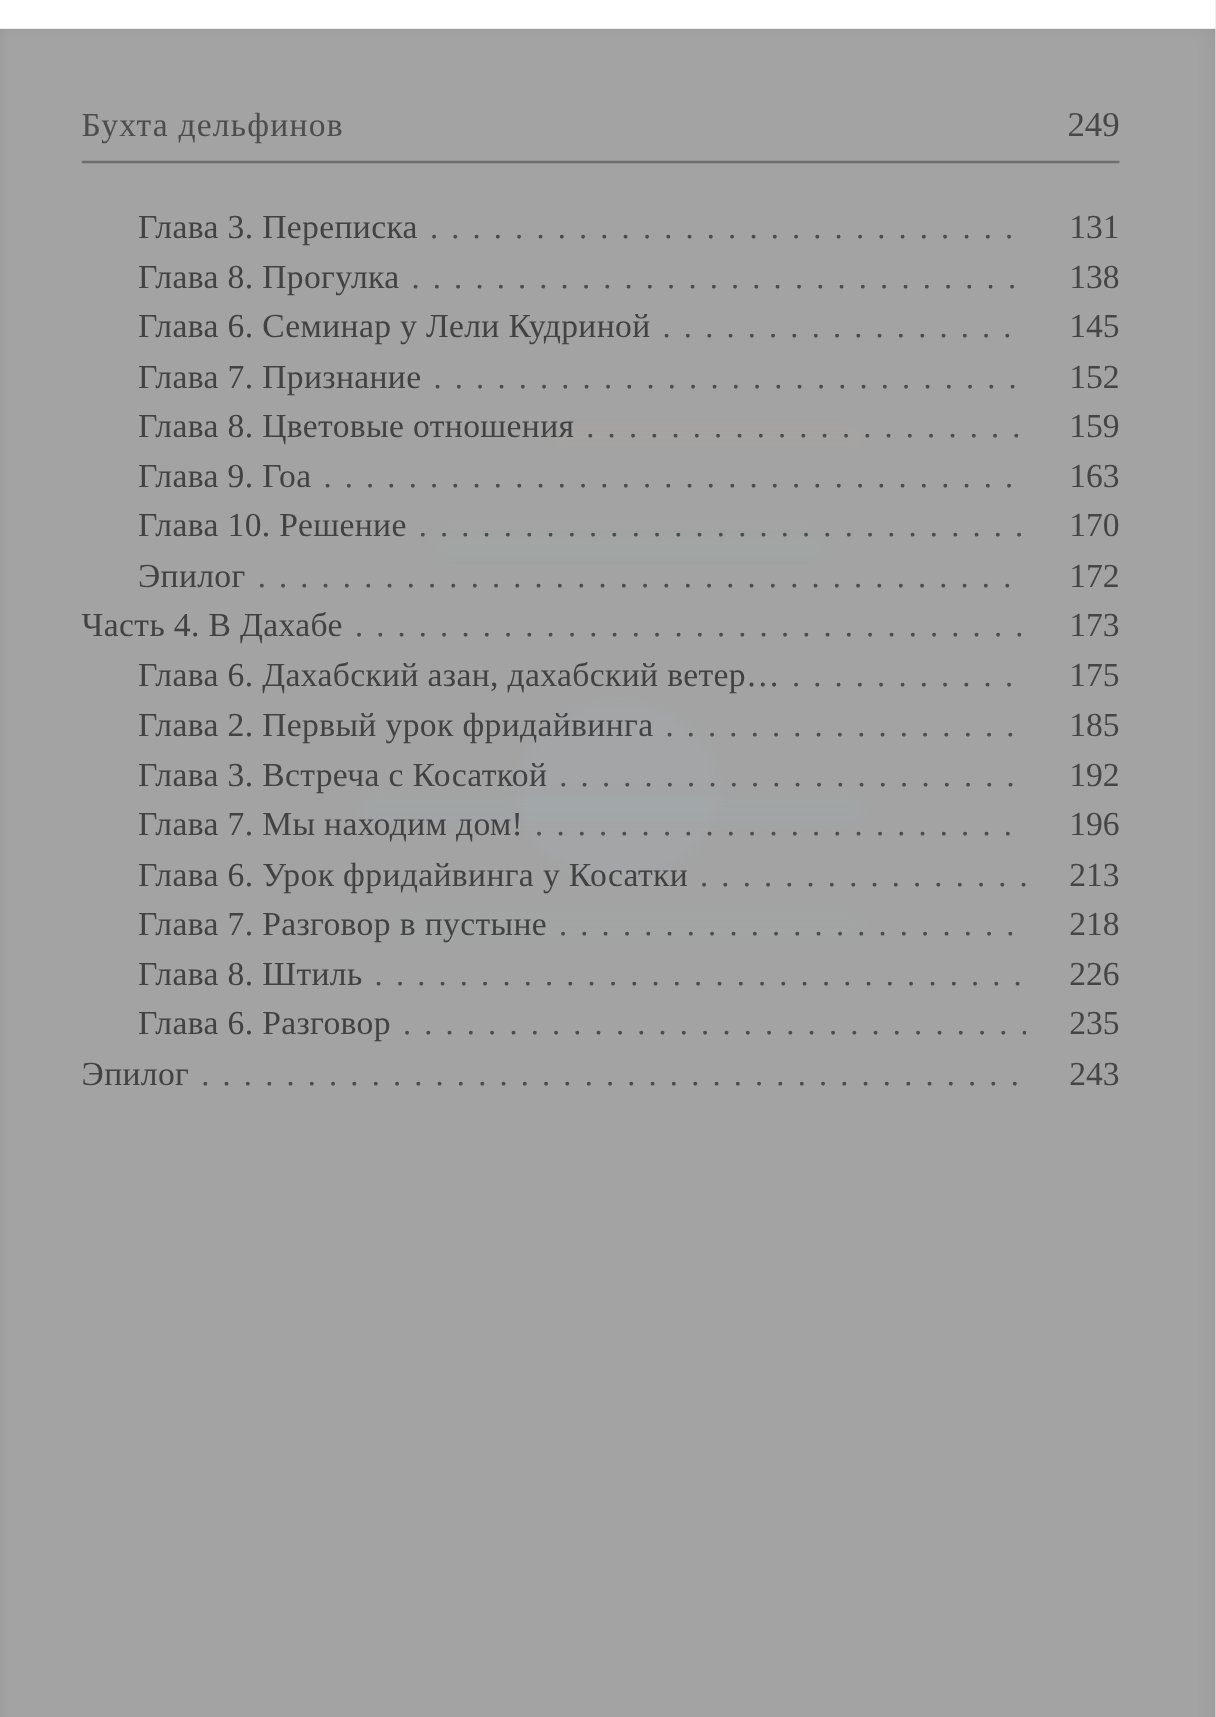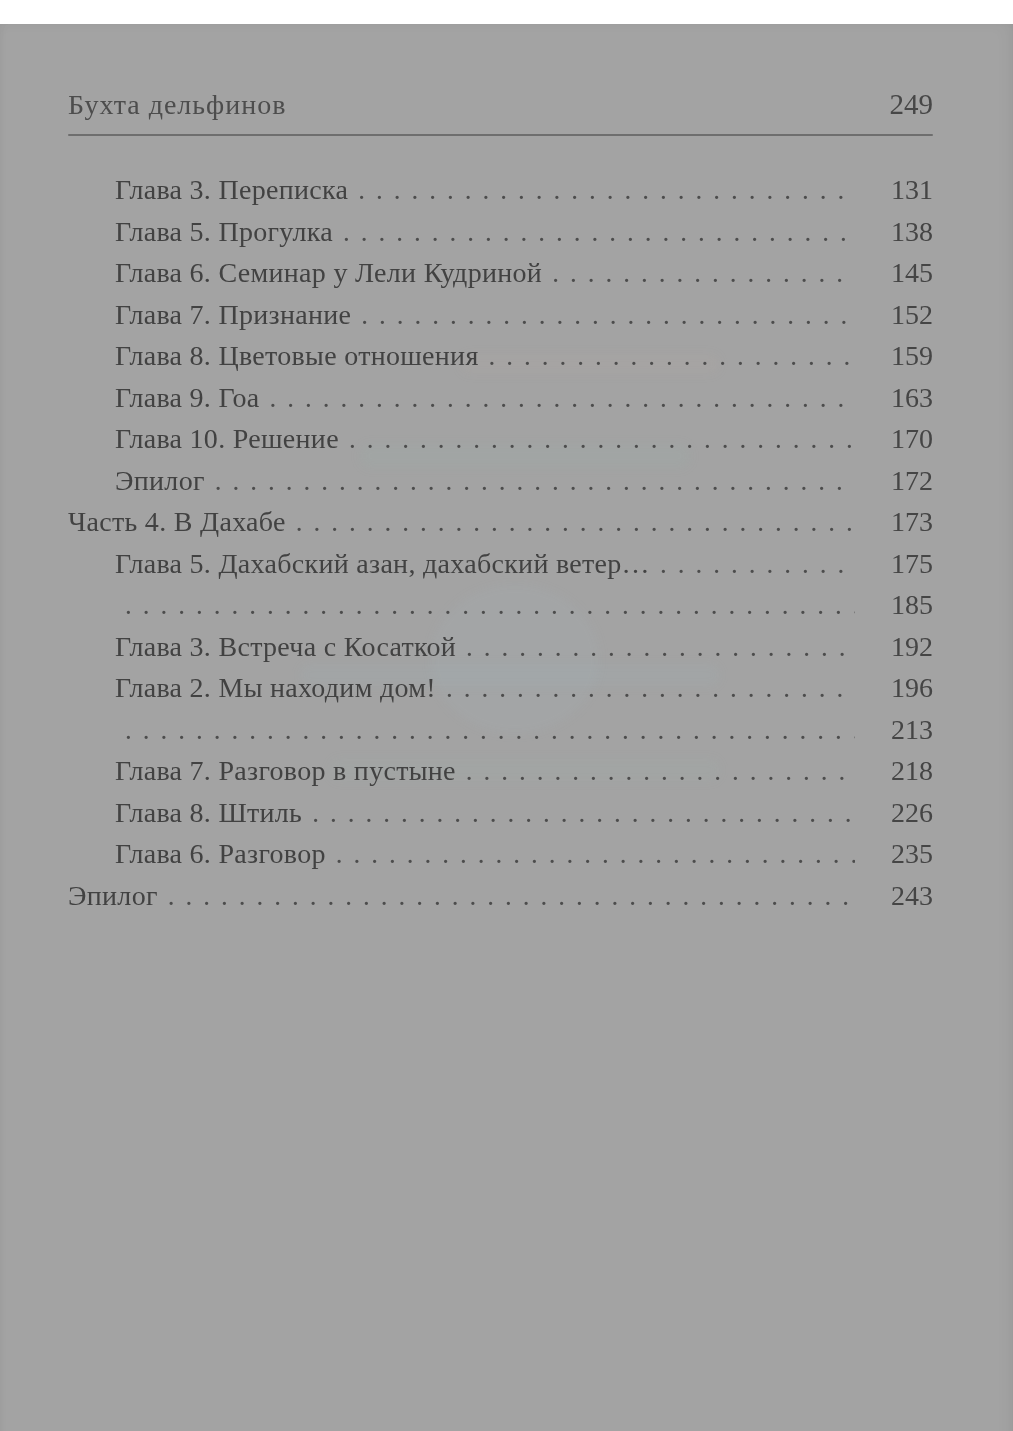--- a/index.html
+++ b/index.html
@@ -106,21 +106,21 @@
     <div class="rule"></div>
     <div class="toc">
   <div class="toc-row level-1">
     <span class="toc-title">Глава 3. Переписка</span>
     <span class="toc-leader"></span>
     <span class="toc-page">131</span>
   </div>
 
 
   <div class="toc-row level-1">
-    <span class="toc-title">Глава 5. Прогулка</span>
+    <span class="toc-title">Глава 8. Прогулка</span>
     <span class="toc-leader"></span>
     <span class="toc-page">138</span>
   </div>
 
   <div class="toc-row level-1">
     <span class="toc-title">Глава 6. Семинар у Лели Кудриной</span>
     <span class="toc-leader"></span>
     <span class="toc-page">145</span>
   </div>
 
@@ -154,44 +154,46 @@
     <span class="toc-page">172</span>
   </div>
 
   <div class="toc-row level-0">
     <span class="toc-title">Часть 4. В Дахабе</span>
     <span class="toc-leader"></span>
     <span class="toc-page">173</span>
   </div>
 
   <div class="toc-row level-1">
-    <span class="toc-title">Глава 5. Дахабский азан, дахабский ветер…</span>
+    <span class="toc-title">Глава 6. Дахабский азан, дахабский ветер…</span>
     <span class="toc-leader"></span>
     <span class="toc-page">175</span>
   </div>
 
   <div class="toc-row level-1">
+    <span class="toc-title">Глава 2. Первый урок фридайвинга</span>
     <span class="toc-leader"></span>
     <span class="toc-page">185</span>
   </div>
 
   <div class="toc-row level-1">
     <span class="toc-title">Глава 3. Встреча с Косаткой</span>
     <span class="toc-leader"></span>
     <span class="toc-page">192</span>
   </div>
 
   <div class="toc-row level-1">
-    <span class="toc-title">Глава 2. Мы находим дом!</span>
+    <span class="toc-title">Глава 7. Мы находим дом!</span>
     <span class="toc-leader"></span>
     <span class="toc-page">196</span>
   </div>
 
 
   <div class="toc-row level-1">
+    <span class="toc-title">Глава 6. Урок фридайвинга у Косатки</span>
     <span class="toc-leader"></span>
     <span class="toc-page">213</span>
   </div>
 
   <div class="toc-row level-1">
     <span class="toc-title">Глава 7. Разговор в пустыне</span>
     <span class="toc-leader"></span>
     <span class="toc-page">218</span>
   </div>
 

